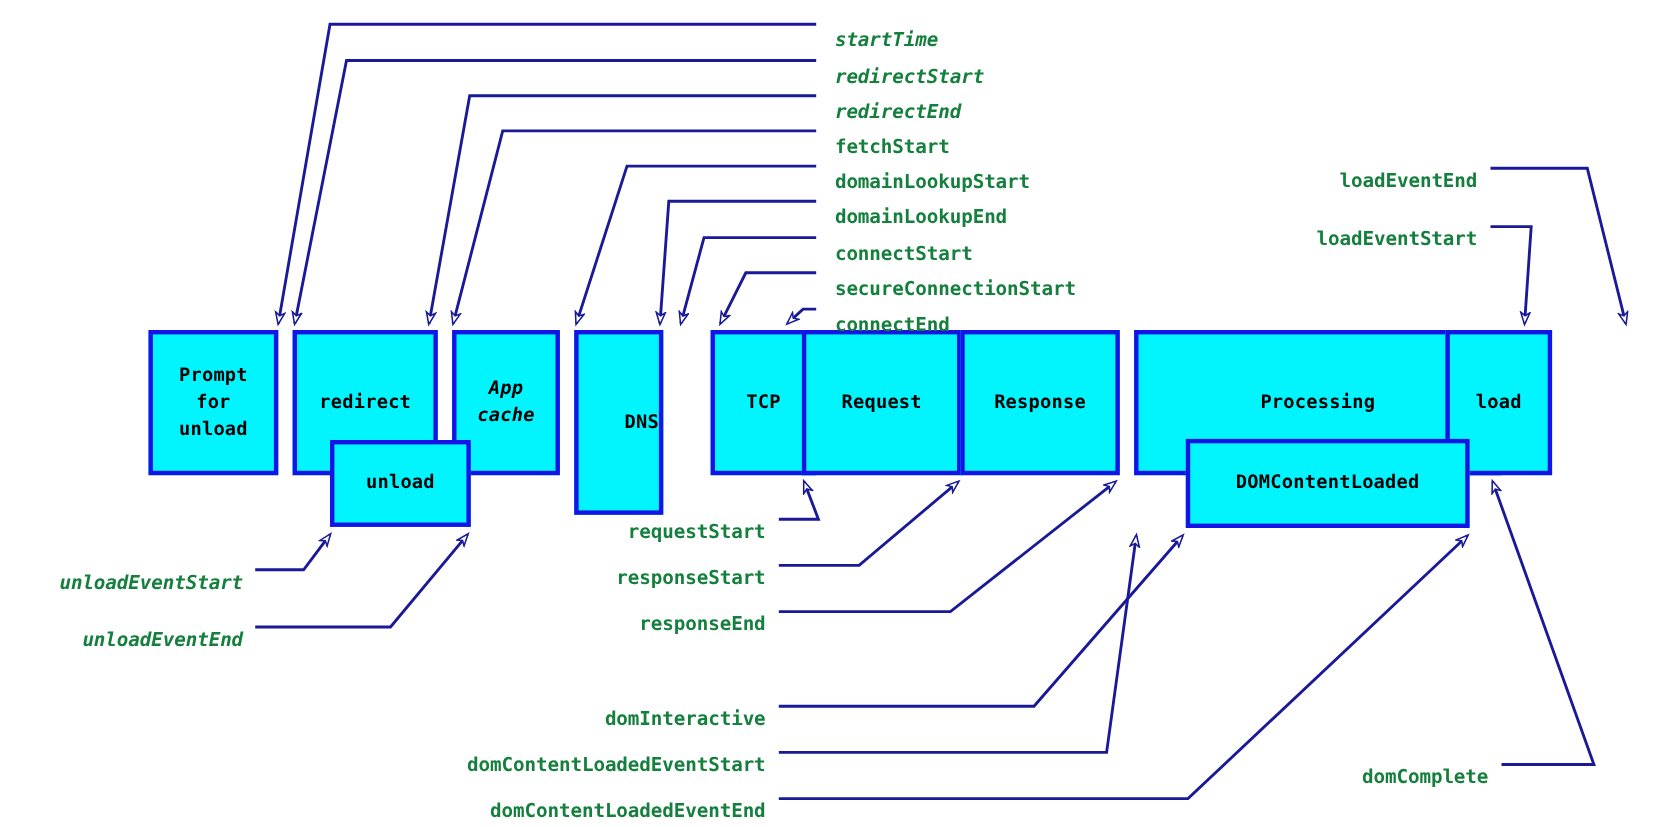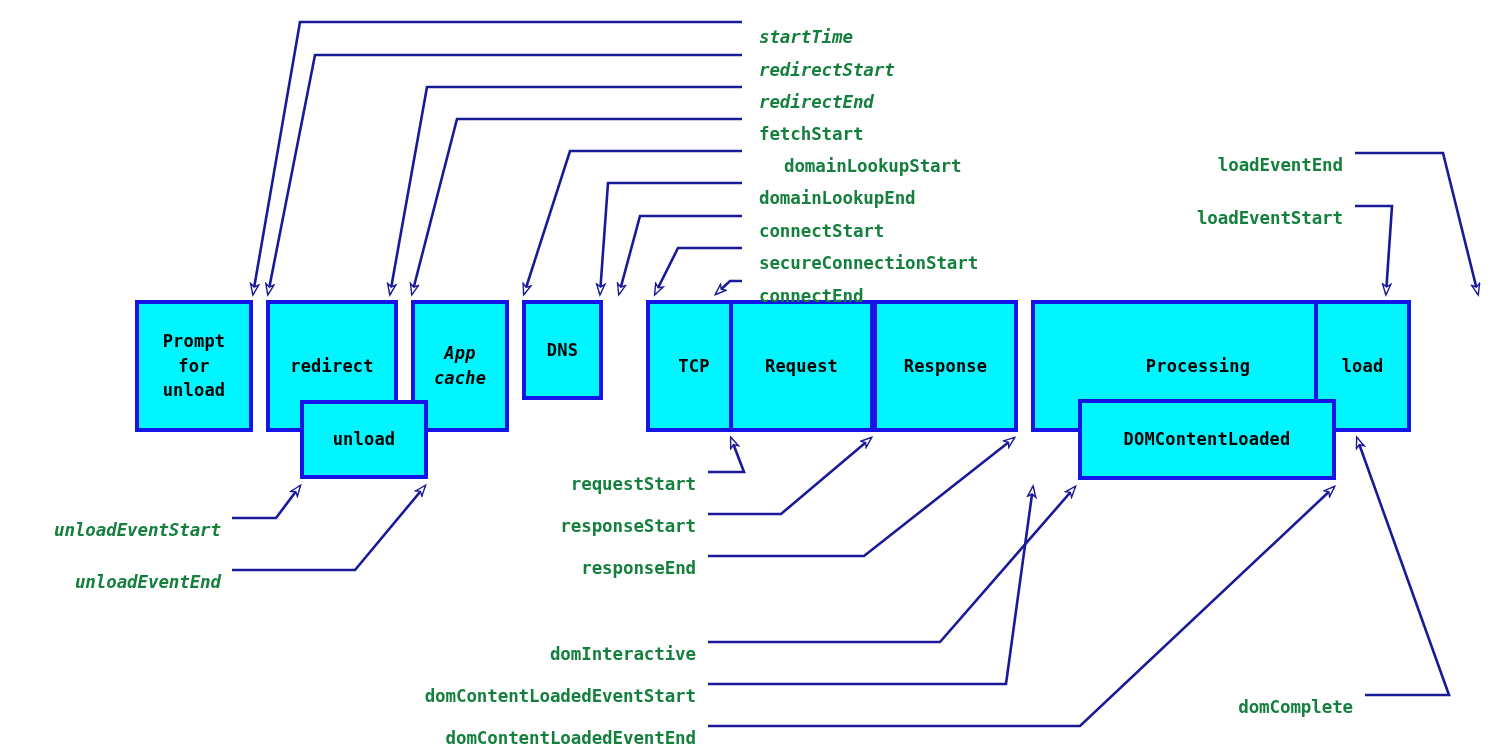--- a/index.html
+++ b/index.html
@@ -93,21 +93,21 @@
 for
 unload</span>
       </div>
       <div class="phase-box" style="left: 266px; top: 300px; width: 132px; height: 132px;">
         <span style="white-space: pre-line;">redirect</span>
       </div>
       <div class="phase-box" style="left: 411px; top: 300px; width: 98px; height: 132px;">
         <span style="white-space: pre-line; font-style: italic;">App
 cache</span>
       </div>
-      <div class="phase-box" style="left: 522px; top: 300px; width: 81px; height: 100px;">
+      <div class="phase-box" style="left: 522px; top: 300px; width: 81px; height: 168px; justify-content: flex-end;">
         <span style="white-space: pre-line;">DNS</span>
       </div>
       <div class="phase-box" style="left: 617px; top: 300px; width: 96px; height: 132px; margin-left: 29px;">
         <span style="white-space: pre-line;">TCP</span>
       </div>
       <div class="phase-box" style="left: 729px; top: 300px; width: 145px; height: 132px; text-align: right;">
         <span style="white-space: pre-line;">Request</span>
       </div>
       <div class="phase-box" style="left: 873px; top: 300px; width: 145px; height: 132px;">
         <span style="white-space: pre-line; text-align: center;">Response</span>
@@ -125,21 +125,21 @@
       </div>
       <div class="phase-box overlay" style="left: 1078px; top: 399px; width: 258px; height: 81px;">
         <span>DOMContentLoaded</span>
       </div>
     </div>
   <div id="label-layer">
       <div class="lbl ital" style="left: 759px; top: 27px;">startTime</div>
       <div class="lbl ital" style="left: 759px; top: 60px;">redirectStart</div>
       <div class="lbl ital" style="left: 759px; top: 92px;">redirectEnd</div>
       <div class="lbl" style="left: 759px; top: 124px;">fetchStart</div>
-      <div class="lbl" style="left: 759px; top: 156px; margin-left: 25px;">domainLookupStart</div>
+      <div class="lbl" style="left: 759px; top: 156px;">domainLookupStart</div>
       <div class="lbl" style="left: 759px; top: 188px;">domainLookupEnd</div>
       <div class="lbl" style="left: 759px; top: 221px;">connectStart</div>
       <div class="lbl" style="left: 759px; top: 253px;">secureConnectionStart</div>
       <div class="lbl" style="left: 759px; top: 286px;">connectEnd</div>
       <div class="lbl right" style="left: 1343px; top: 155px;">loadEventEnd</div>
       <div class="lbl right" style="left: 1343px; top: 208px;">loadEventStart</div>
       <div class="lbl ital right" style="left: 221px; top: 520px;">unloadEventStart</div>
       <div class="lbl ital right" style="left: 221px; top: 572px;">unloadEventEnd</div>
       <div class="lbl right" style="left: 696px; top: 474px;">requestStart</div>
       <div class="lbl right" style="left: 696px; top: 516px;">responseStart</div>

